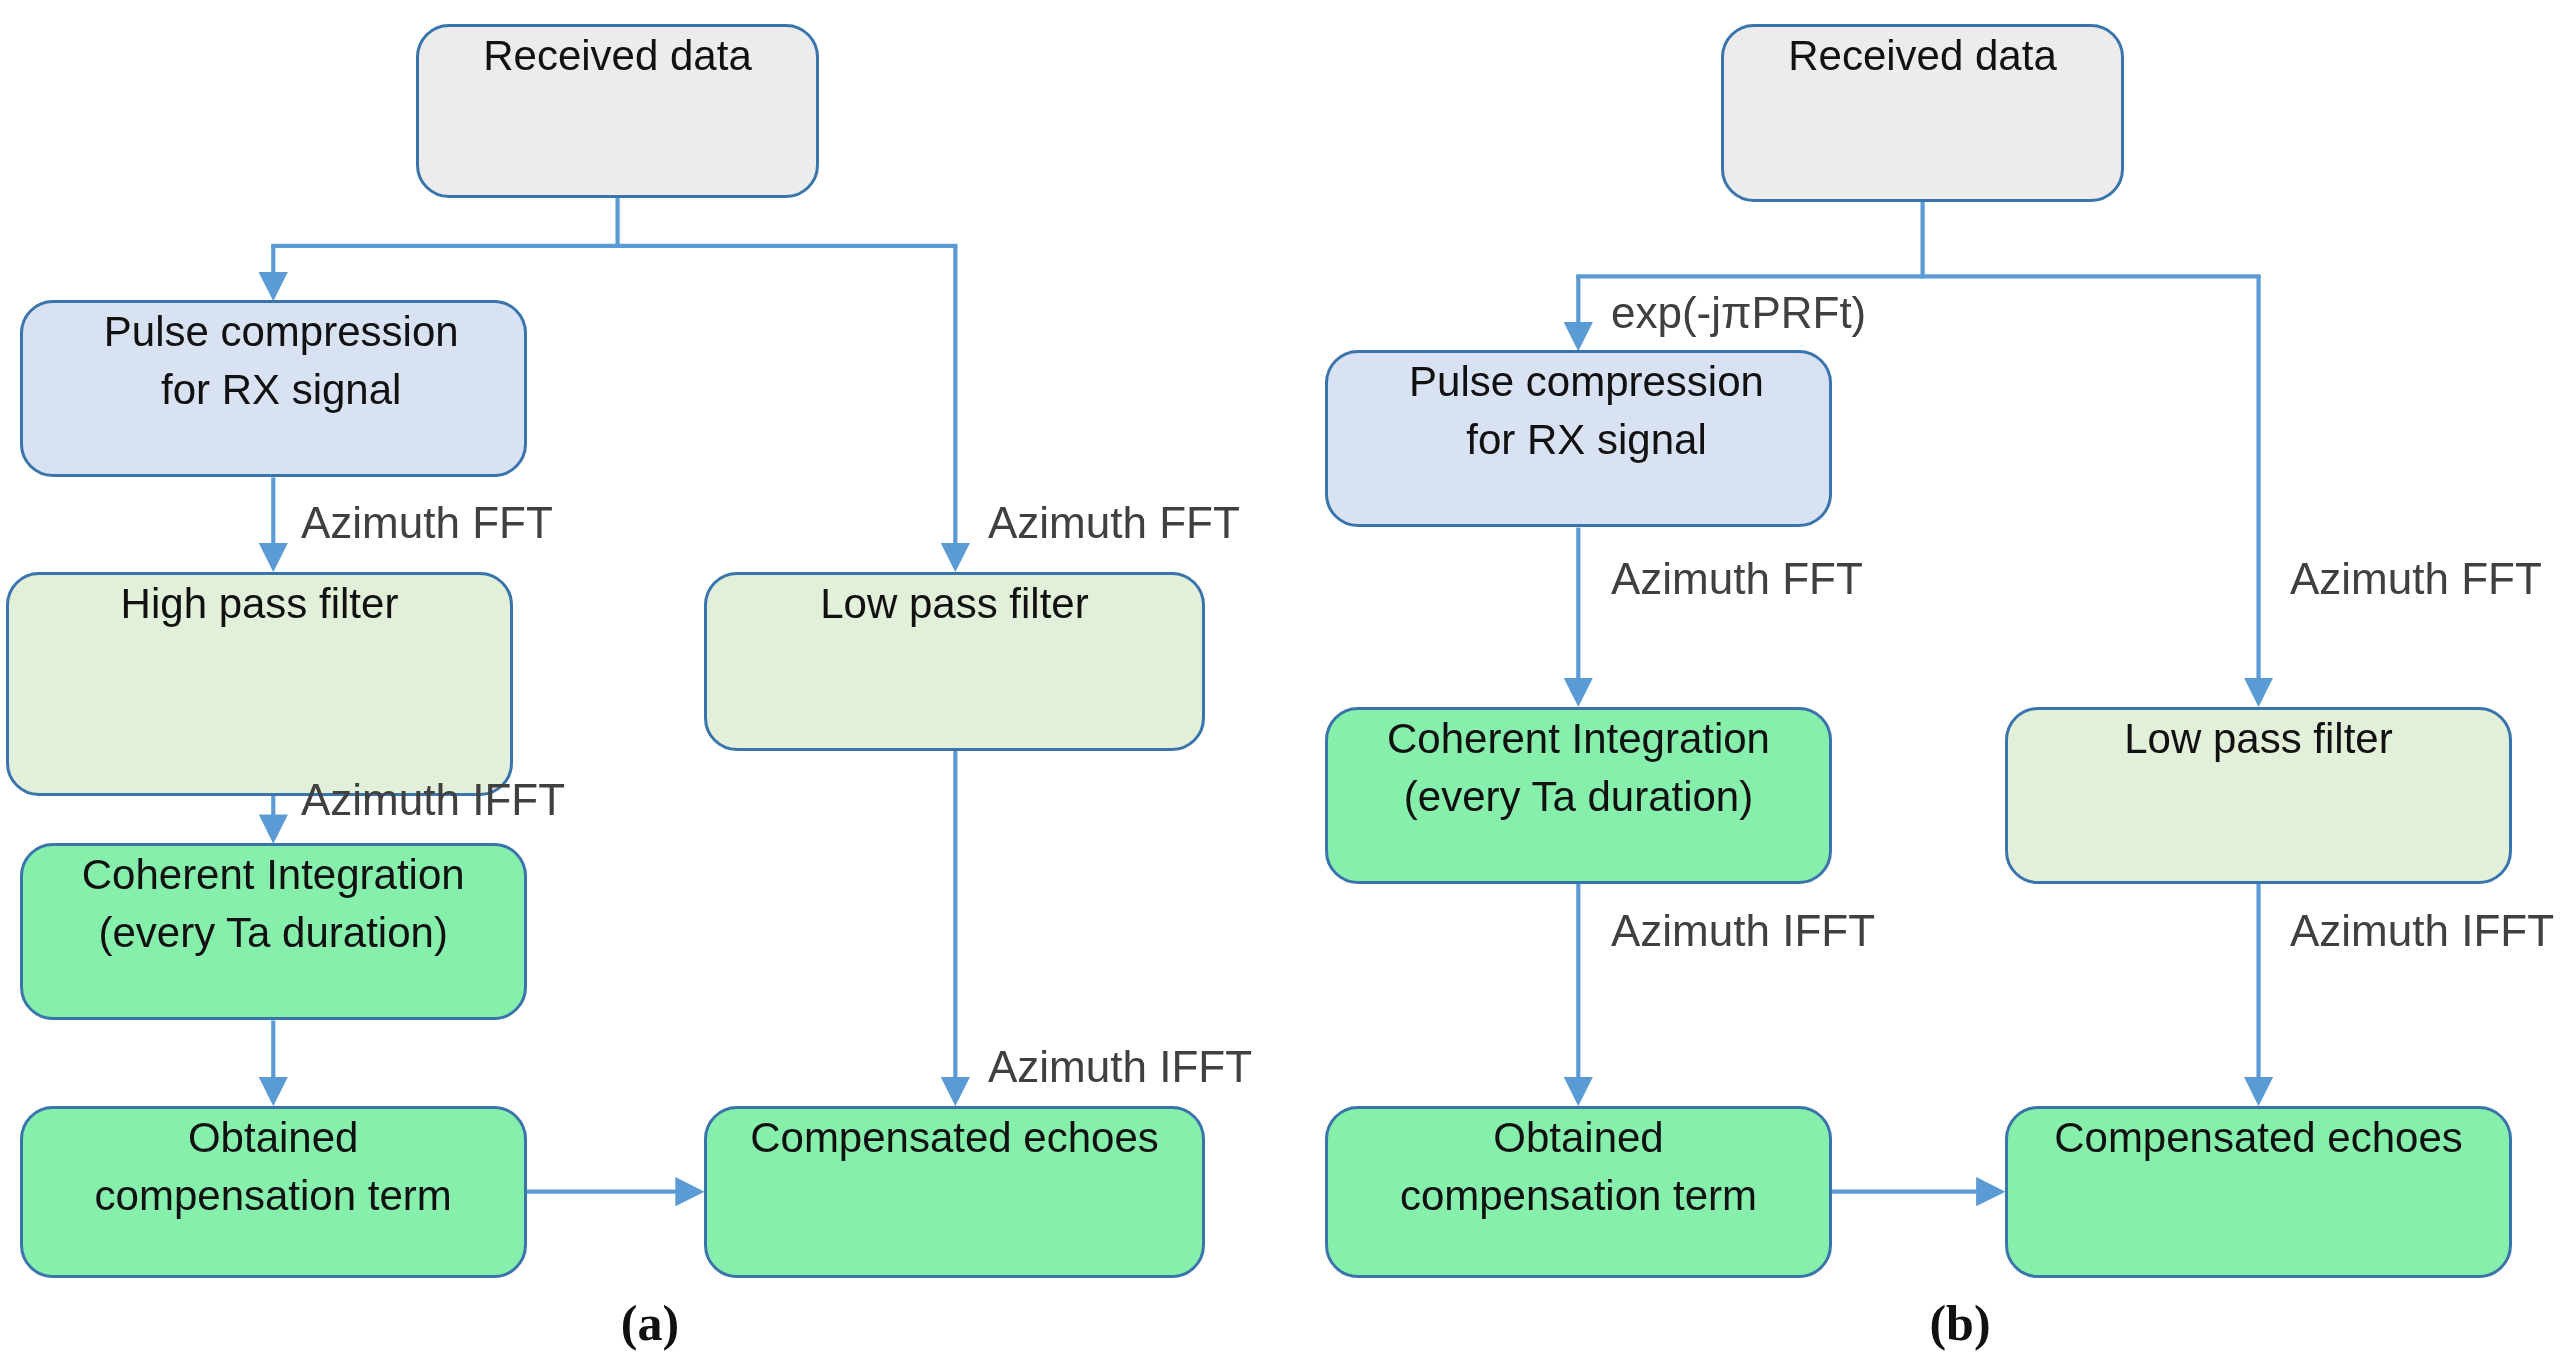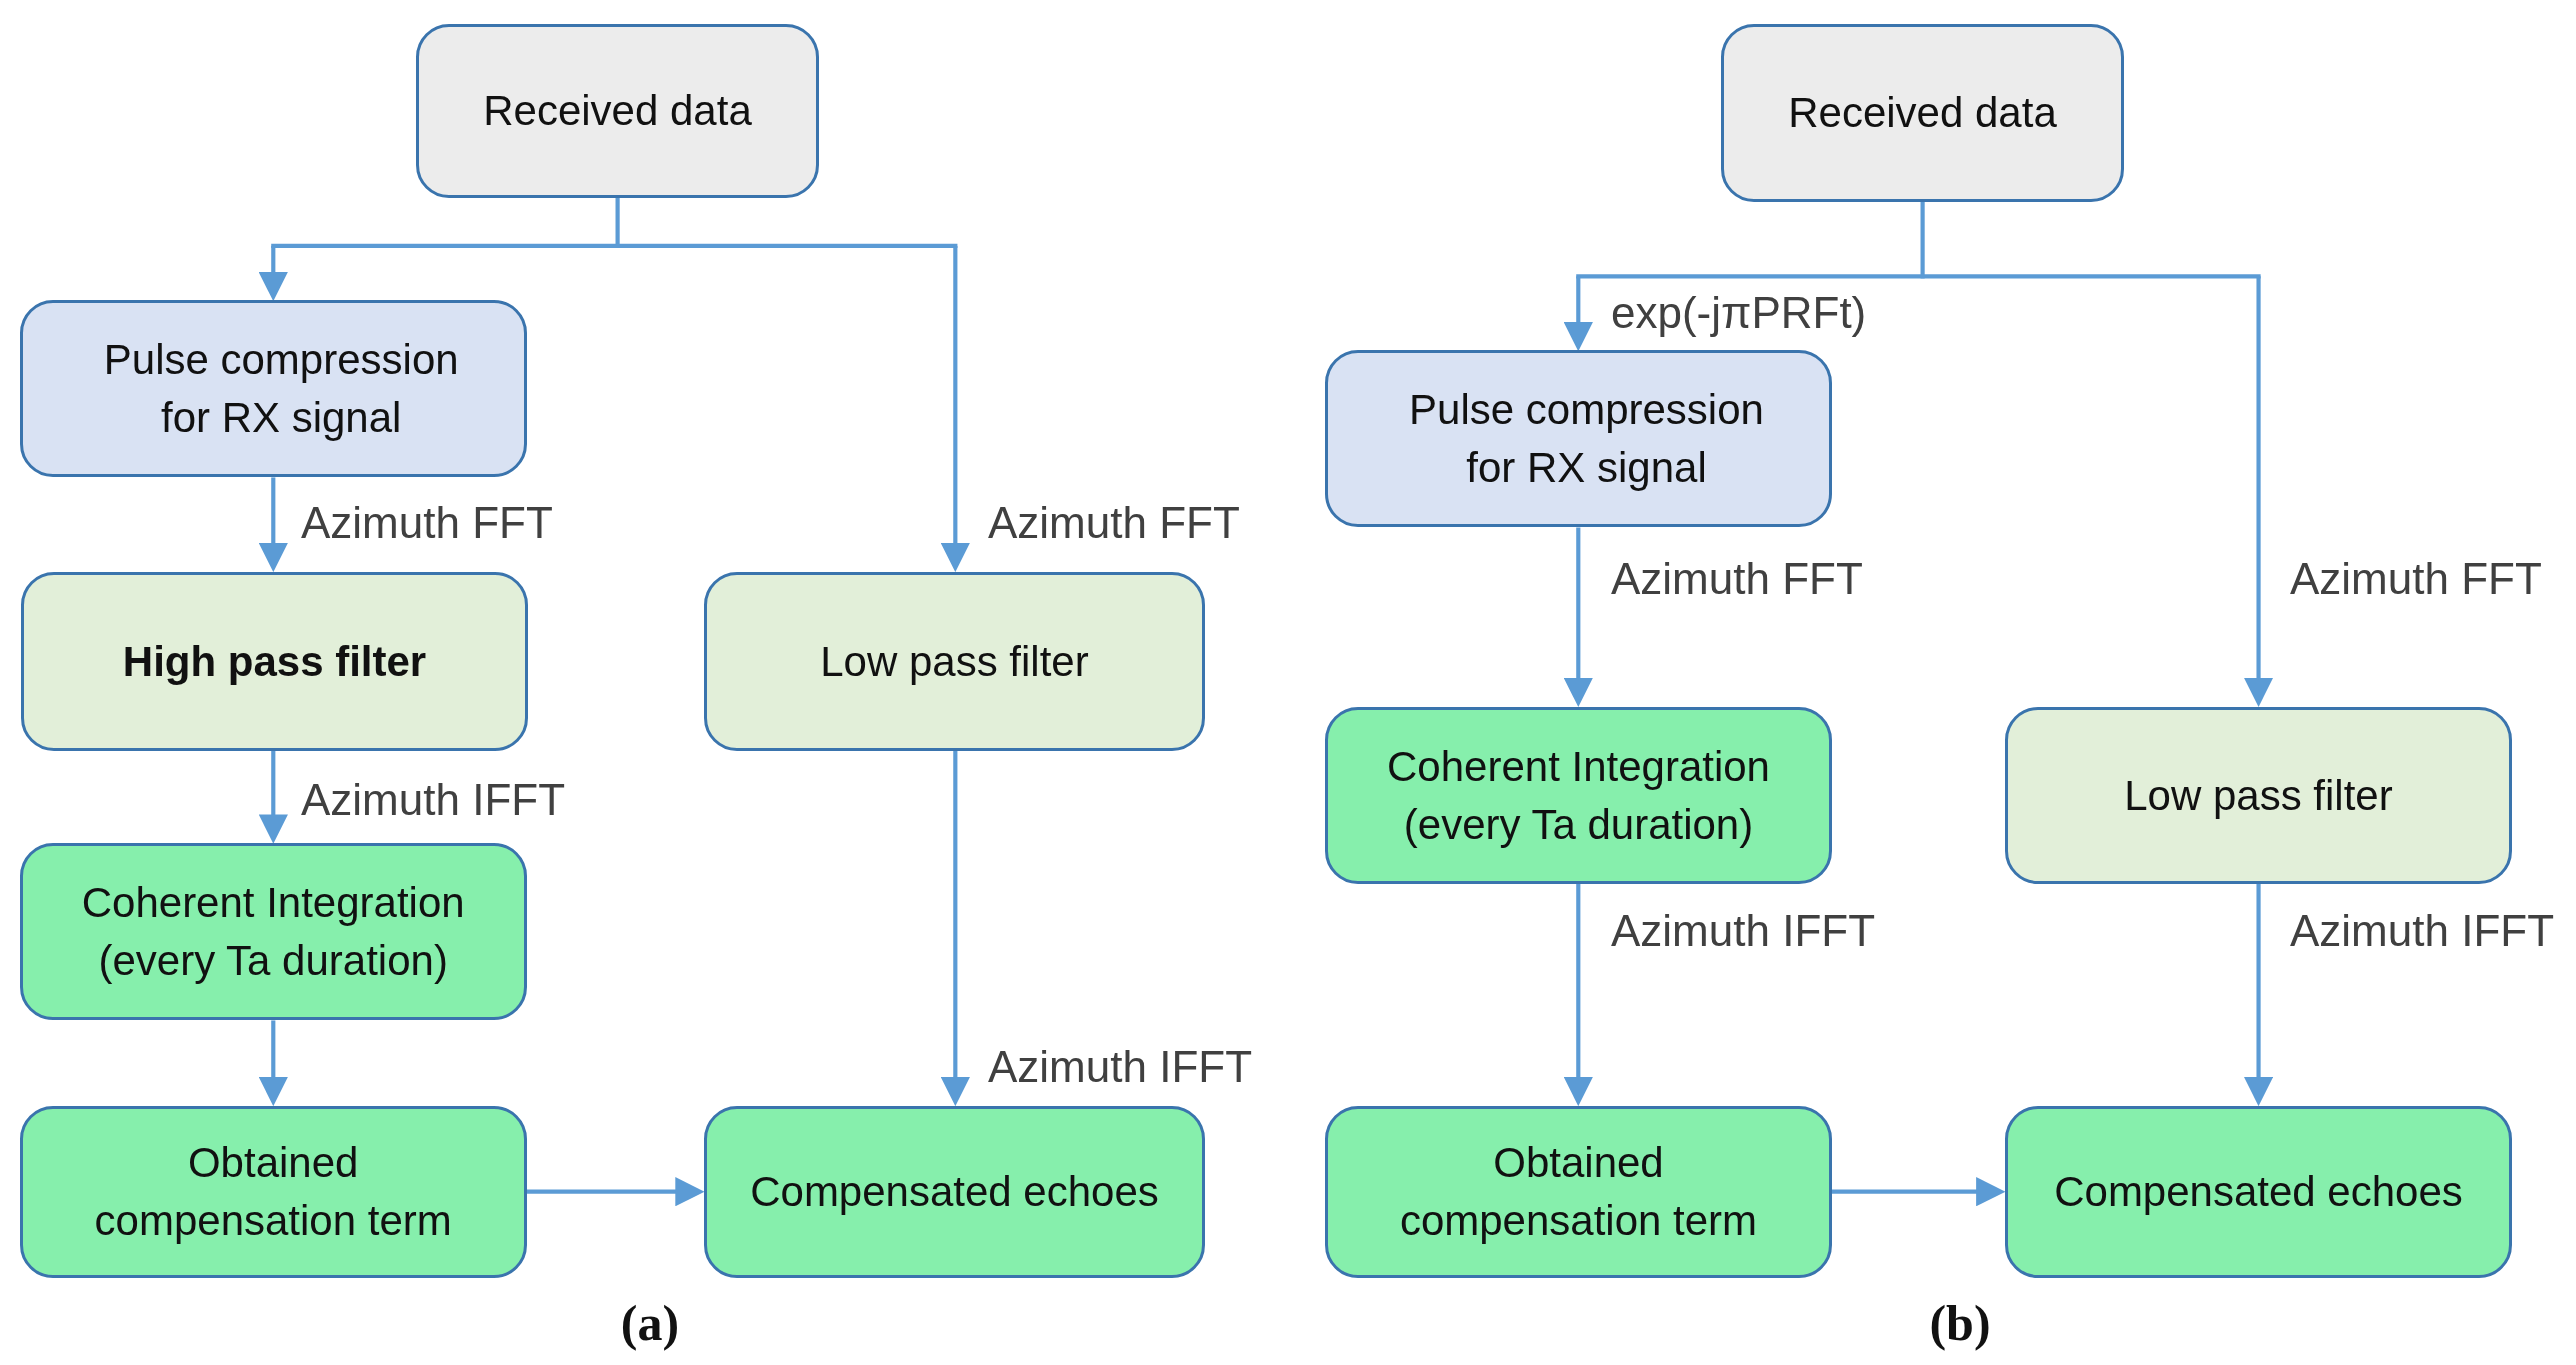--- a/index.html
+++ b/index.html
@@ -17,21 +17,20 @@
     width: 2576px; height: 1366px;
   }
   .node {
     position: absolute;
     box-sizing: border-box;
     border: 3.6px solid #3a74ad;
     border-radius: 33px;
     display: flex;
     flex-direction: column;
     align-items: center;
-    justify-content: center;
     text-align: center;
     color: #111111;
     font-size: 42px;
     line-height: 1.38;
     z-index: 2;
   }
   .node span:empty { display: none; }
   .fill-received { background: #ececec; }
   .fill-pulse    { background: #d9e2f3; padding-left: 16px; }
   .fill-filter   { background: #e2efd9; }
@@ -95,21 +94,21 @@
 
   <div class="node fill-received" style="left:416px; top:24px; width:403px; height:174px;">
     <span>Received data</span>
   </div>
 
   <div class="node fill-pulse" style="left:19.7px; top:300px; width:507px; height:177px;">
     <span>Pulse compression</span>
     <span>for RX signal</span>
   </div>
 
-  <div class="node fill-filter" style="left:21px; top:572px; width:507px; height:179px;font-weight:bold;">
+  <div class="node fill-filter" style="left:6px; top:572px; width:507px; height:224px;">
     <span>High pass filter</span>
   </div>
 
   <div class="node fill-process" style="left:19.7px; top:843px; width:507px; height:177px;">
     <span>Coherent Integration</span>
     <span>(every Ta duration)</span>
   </div>
 
   <div class="node fill-process" style="left:19.7px; top:1106px; width:507px; height:172px;">
     <span>Obtained</span>

